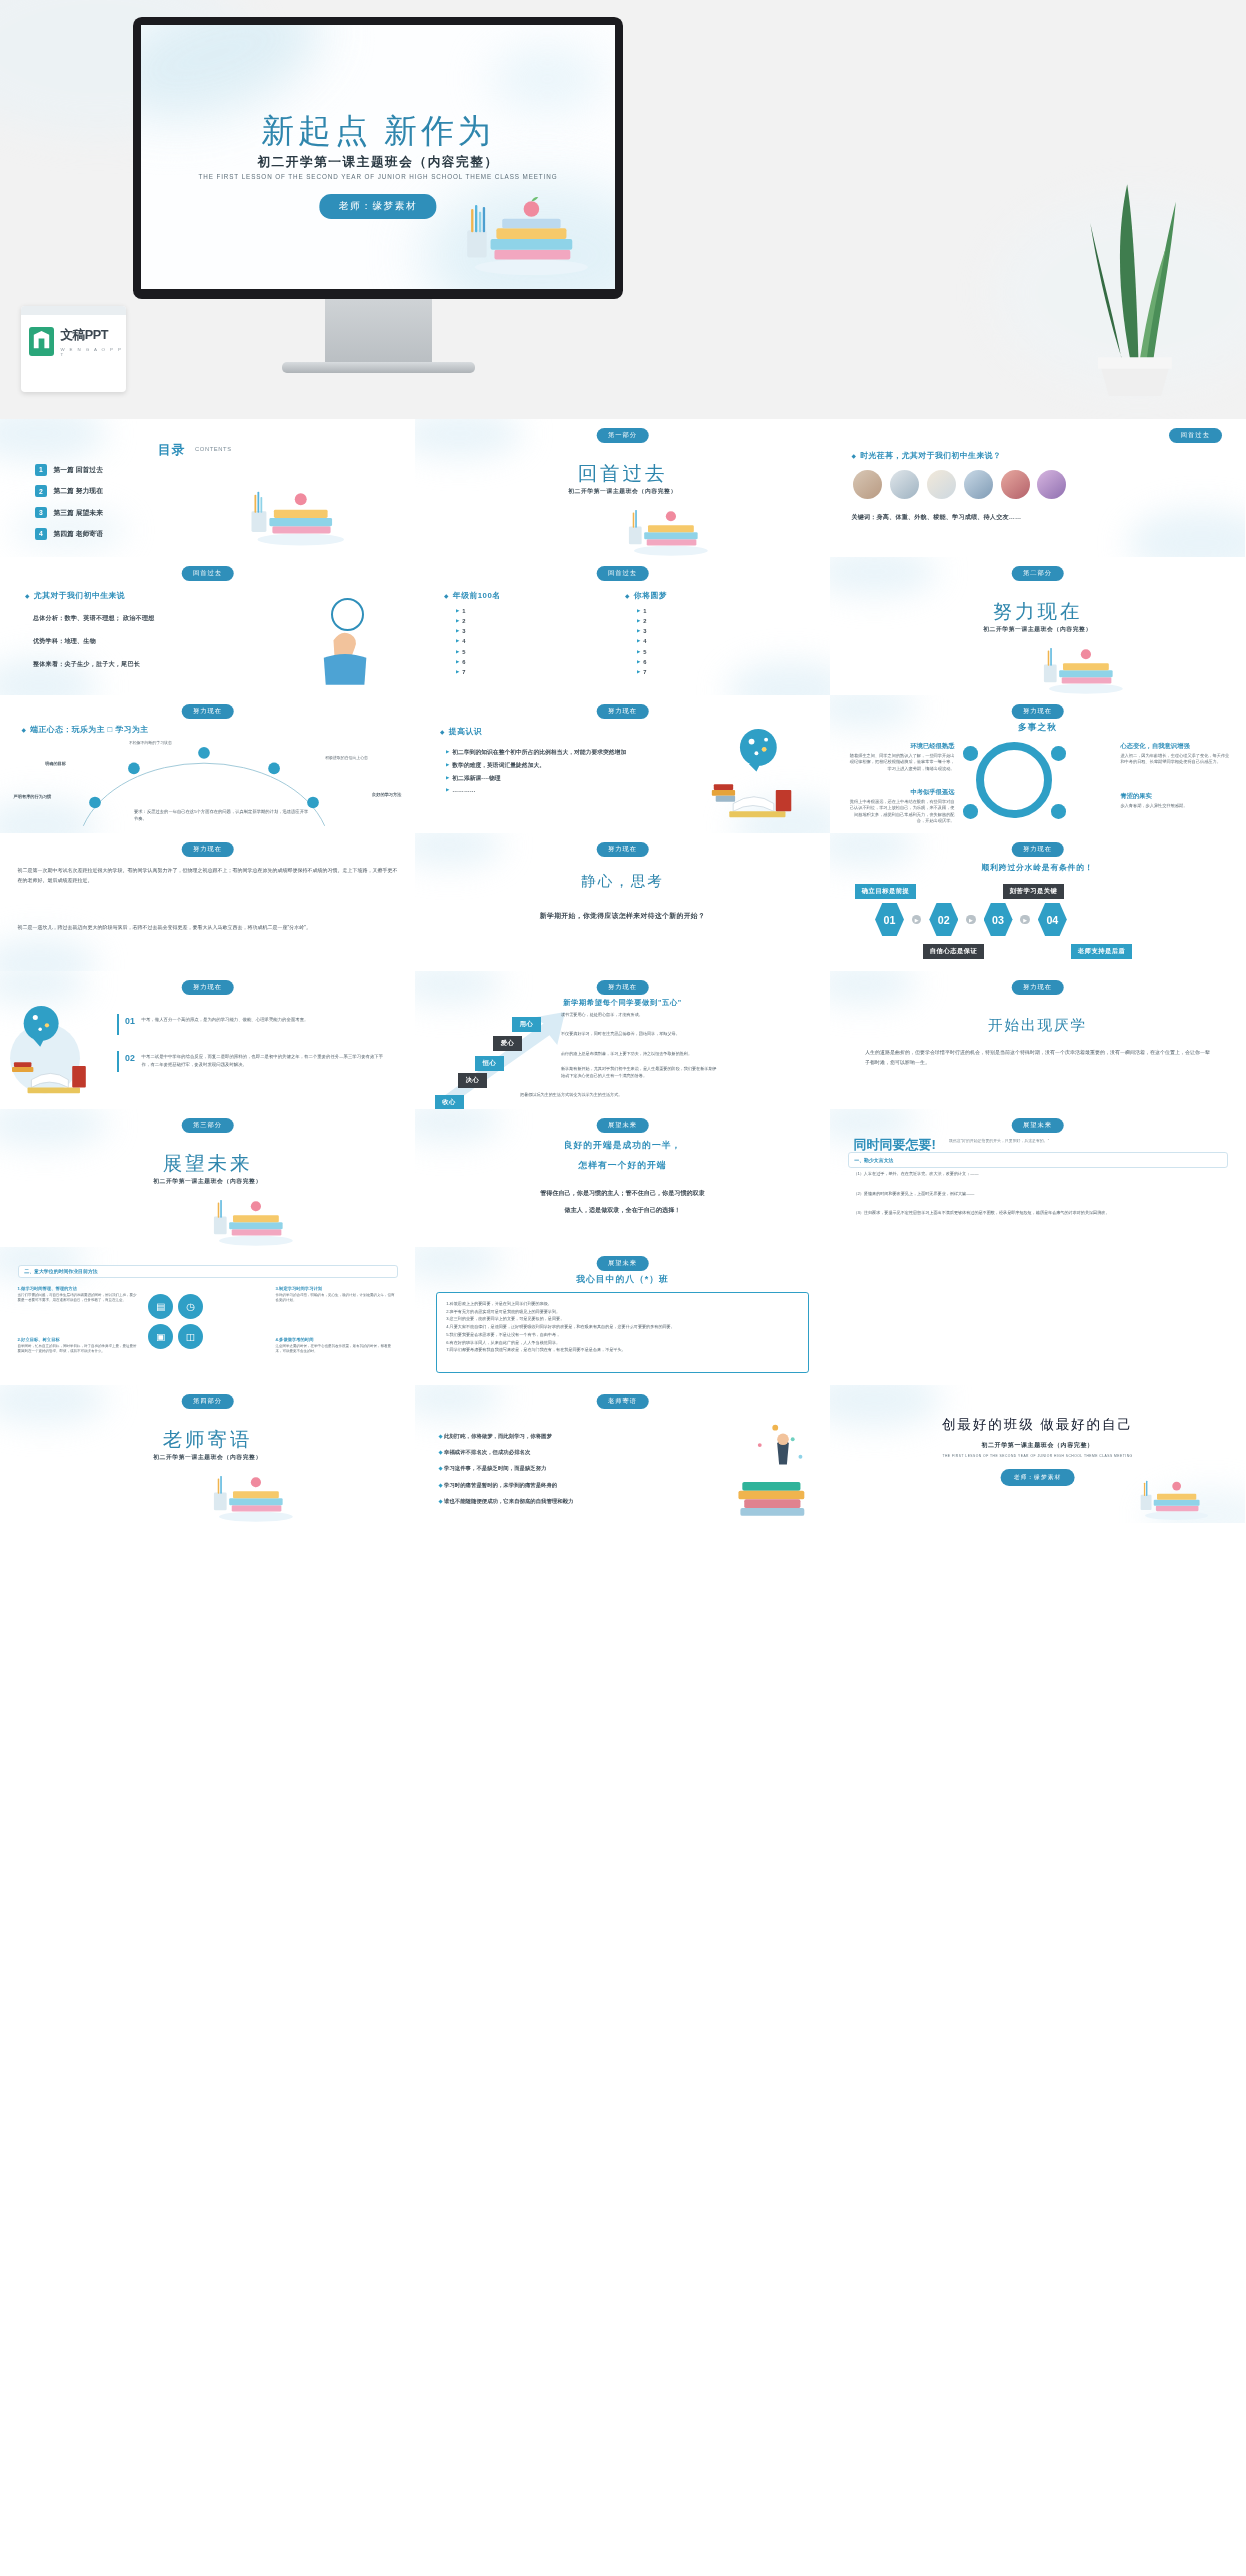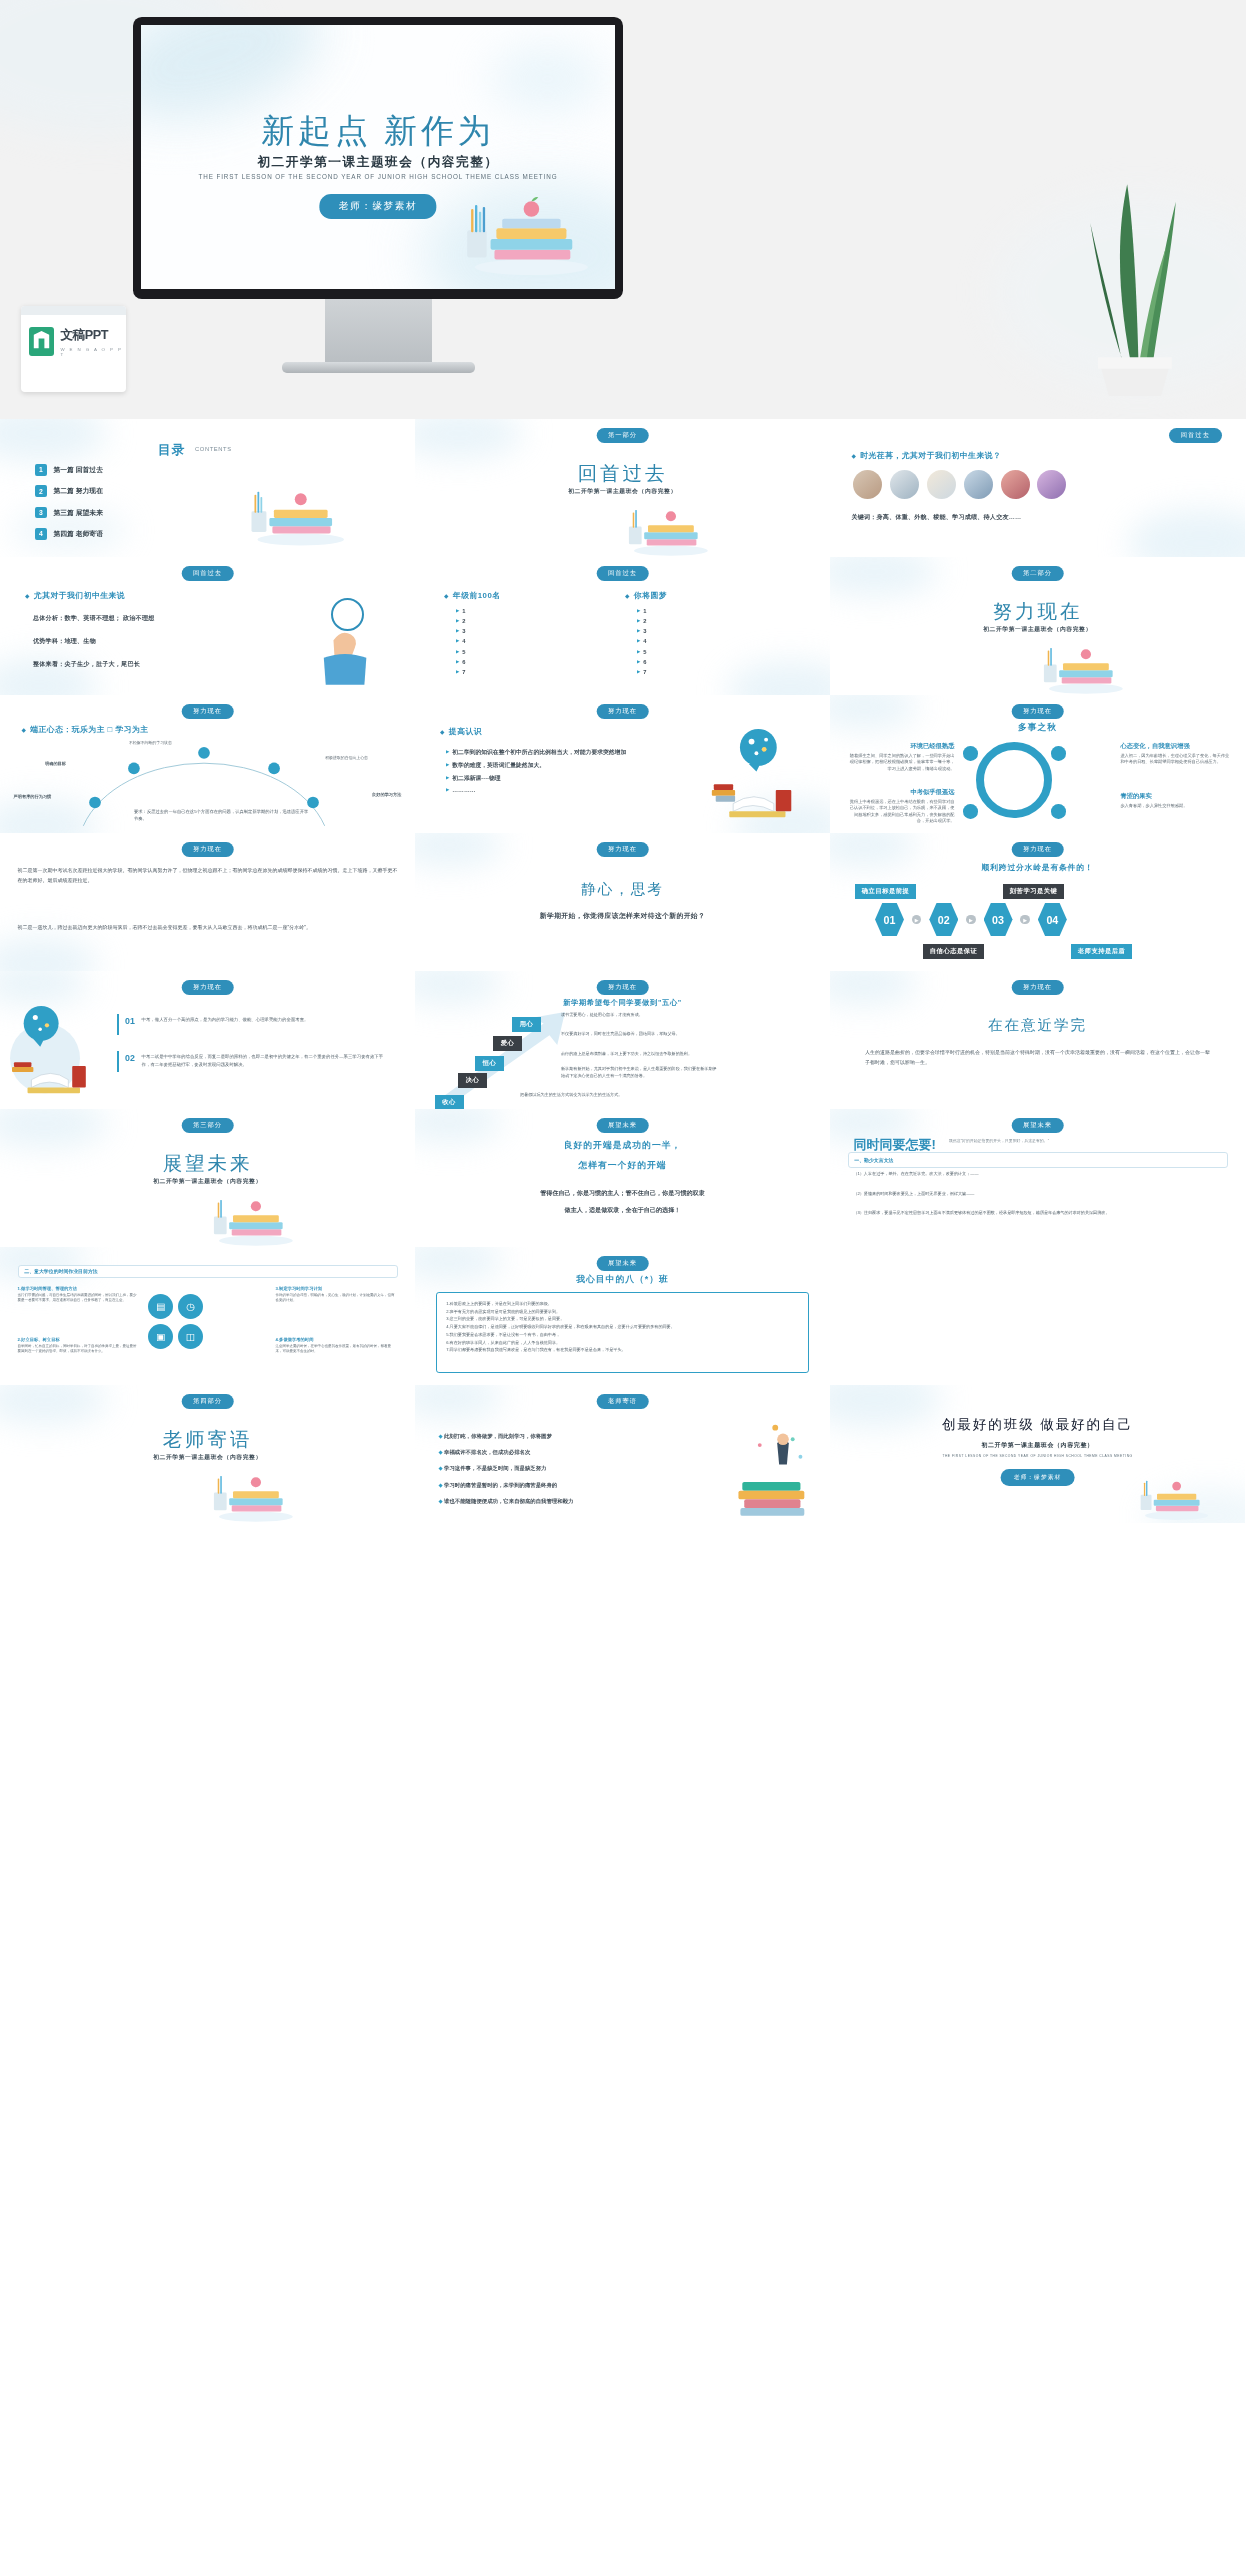--- a/index.html
+++ b/index.html
@@ -372,21 +372,21 @@
     <div class="slide">
       <div class="wash" style="left:-19.5px;bottom:-19.5px;width:117px;height:54px;"></div>
       <div class="tag">努力现在</div>
       <div style="position:absolute;left:17.5px;top:33px;right:17.5px;font-size:5px;color:#3e4a54;line-height:1.95;text-align:justify;">初二是第一次期中考试名次差距拉近很大的学段。有的同学认真努力许了，但物理之初总跟不上；有的同学总在原先的成绩即便保持不成绩的习惯。走上下坡路，又擦手更不在的老师好。最后成绩差距拉近。</div>
       <div style="position:absolute;left:17.5px;top:90px;right:17.5px;font-size:5px;color:#3e4a54;line-height:1.95;text-align:justify;">初二是一道坎儿，跨过去就迈向更大的阶段与落后，若跨不过去就会变得更差，要看大从入马敢立西去，将功成机二是一座"分水岭"。</div>
     </div>
 
     <div class="slide">
       <div class="wash" style="left:-19.5px;top:-9.7px;width:107px;height:44px;"></div>
       <div class="tag">努力现在</div>
-      <div class="bigq" style="top:47px;">静心，思考</div>
+      <div class="bigq" style="top:39px;">静心，思考</div>
       <div class="subq" style="top:78px;">新学期开始，你觉得应该怎样来对待这个新的开始？</div>
     </div>
 
     <div class="slide">
       <div class="wash" style="left:-19.5px;top:-9.7px;width:107px;height:44px;"></div>
       <div class="tag">努力现在</div>
       <div style="position:absolute;left:0;right:0;top:29px;text-align:center;font-size:7.8px;color:#2f8fba;font-weight:bold;letter-spacing:0.8px;">顺利跨过分水岭是有条件的！</div>
       <div class="lbl-blue" style="position:absolute;left:25px;top:51px;">确立目标是前提</div>
       <div class="lbl-dark" style="position:absolute;left:173px;top:51px;">刻苦学习是关键</div>
       <div style="position:absolute;left:45px;top:70px;display:flex;align-items:center;gap:7.8px;">
@@ -458,21 +458,21 @@
       <div style="position:absolute;left:146px;top:95px;width:156px;font-size:4.1px;color:#4a5862;line-height:1.7;">新学期有新开始，尤其对于我们初中生来说，是人生最重要的阶段，我们要在新学期伊始就下定决心使自己的人生有一个满意的答卷。</div>
       <div style="position:absolute;left:19.5px;top:119px;">
         <span class="lbl-blue" style="display:inline-block;width:29px;text-align:center;">收心</span>
       </div>
       <div style="position:absolute;left:105px;top:121px;width:253px;font-size:4.1px;color:#4a5862;line-height:1.7;">把暑假以玩为主的生活方式转变为以学为主的生活方式。</div>
     </div>
 
     <div class="slide">
       <div class="wash" style="left:-19.5px;top:-9.7px;width:107px;height:44px;"></div>
       <div class="tag">努力现在</div>
-      <div style="position:absolute;left:0;right:0;top:45px;text-align:center;font-size:14.6px;color:#2f86ad;letter-spacing:1.9px;font-family:'Liberation Serif',serif;">在在意近学完</div>
+      <div style="position:absolute;left:0;right:0;top:45px;text-align:center;font-size:14.6px;color:#2f86ad;letter-spacing:1.9px;font-family:'Liberation Serif',serif;">开始出现厌学</div>
       <div style="position:absolute;left:35px;right:35px;top:76px;font-size:5px;color:#4a5862;line-height:2;text-align:justify;">人生的道路是曲折的，但要学会珍惜平时行进的机会，特别是当前这个特殊时期，没有一个庆幸活着最重要的，没有一瞬间活着，在这个位置上，会让你一辈子都时难，您可以影响一生。</div>
     </div>
   </div>
 
   <div class="row">
 
     <div class="slide">
       <div class="wash" style="left:-19.5px;top:-9.7px;width:127px;height:49px;"></div>
       <div class="tag">第三部分</div>
       <div class="sec-title">展望未来</div>

